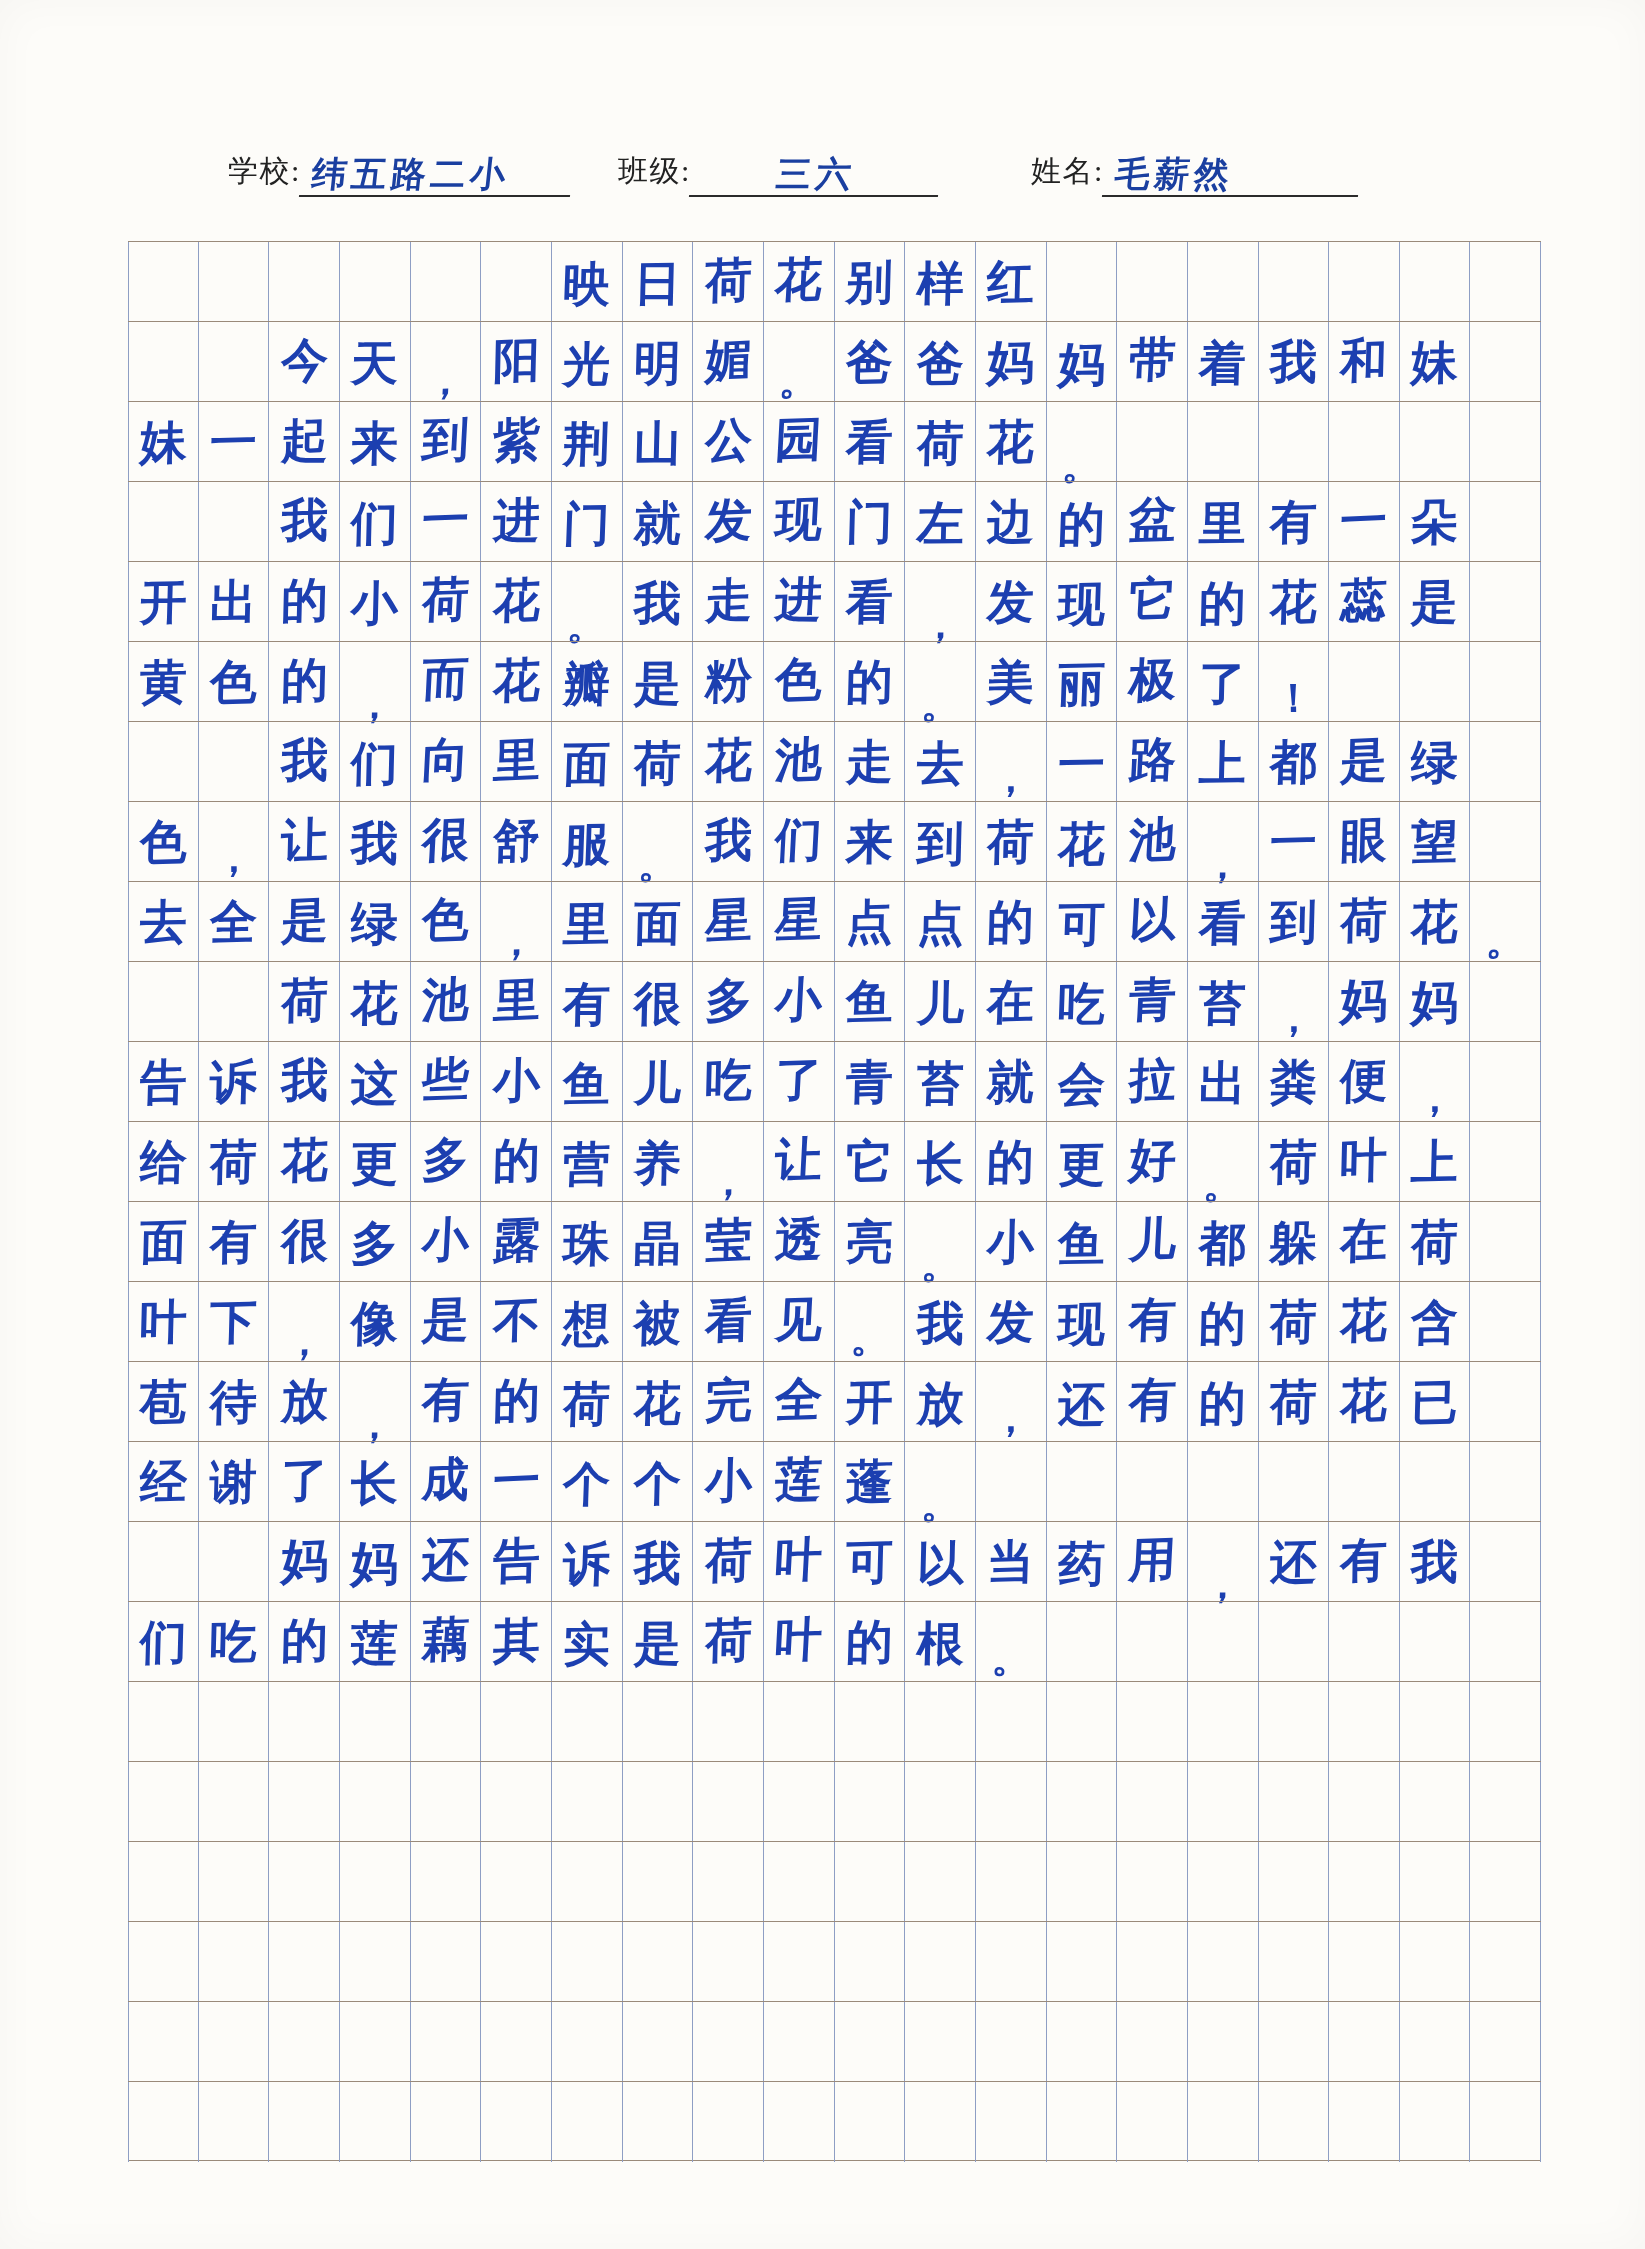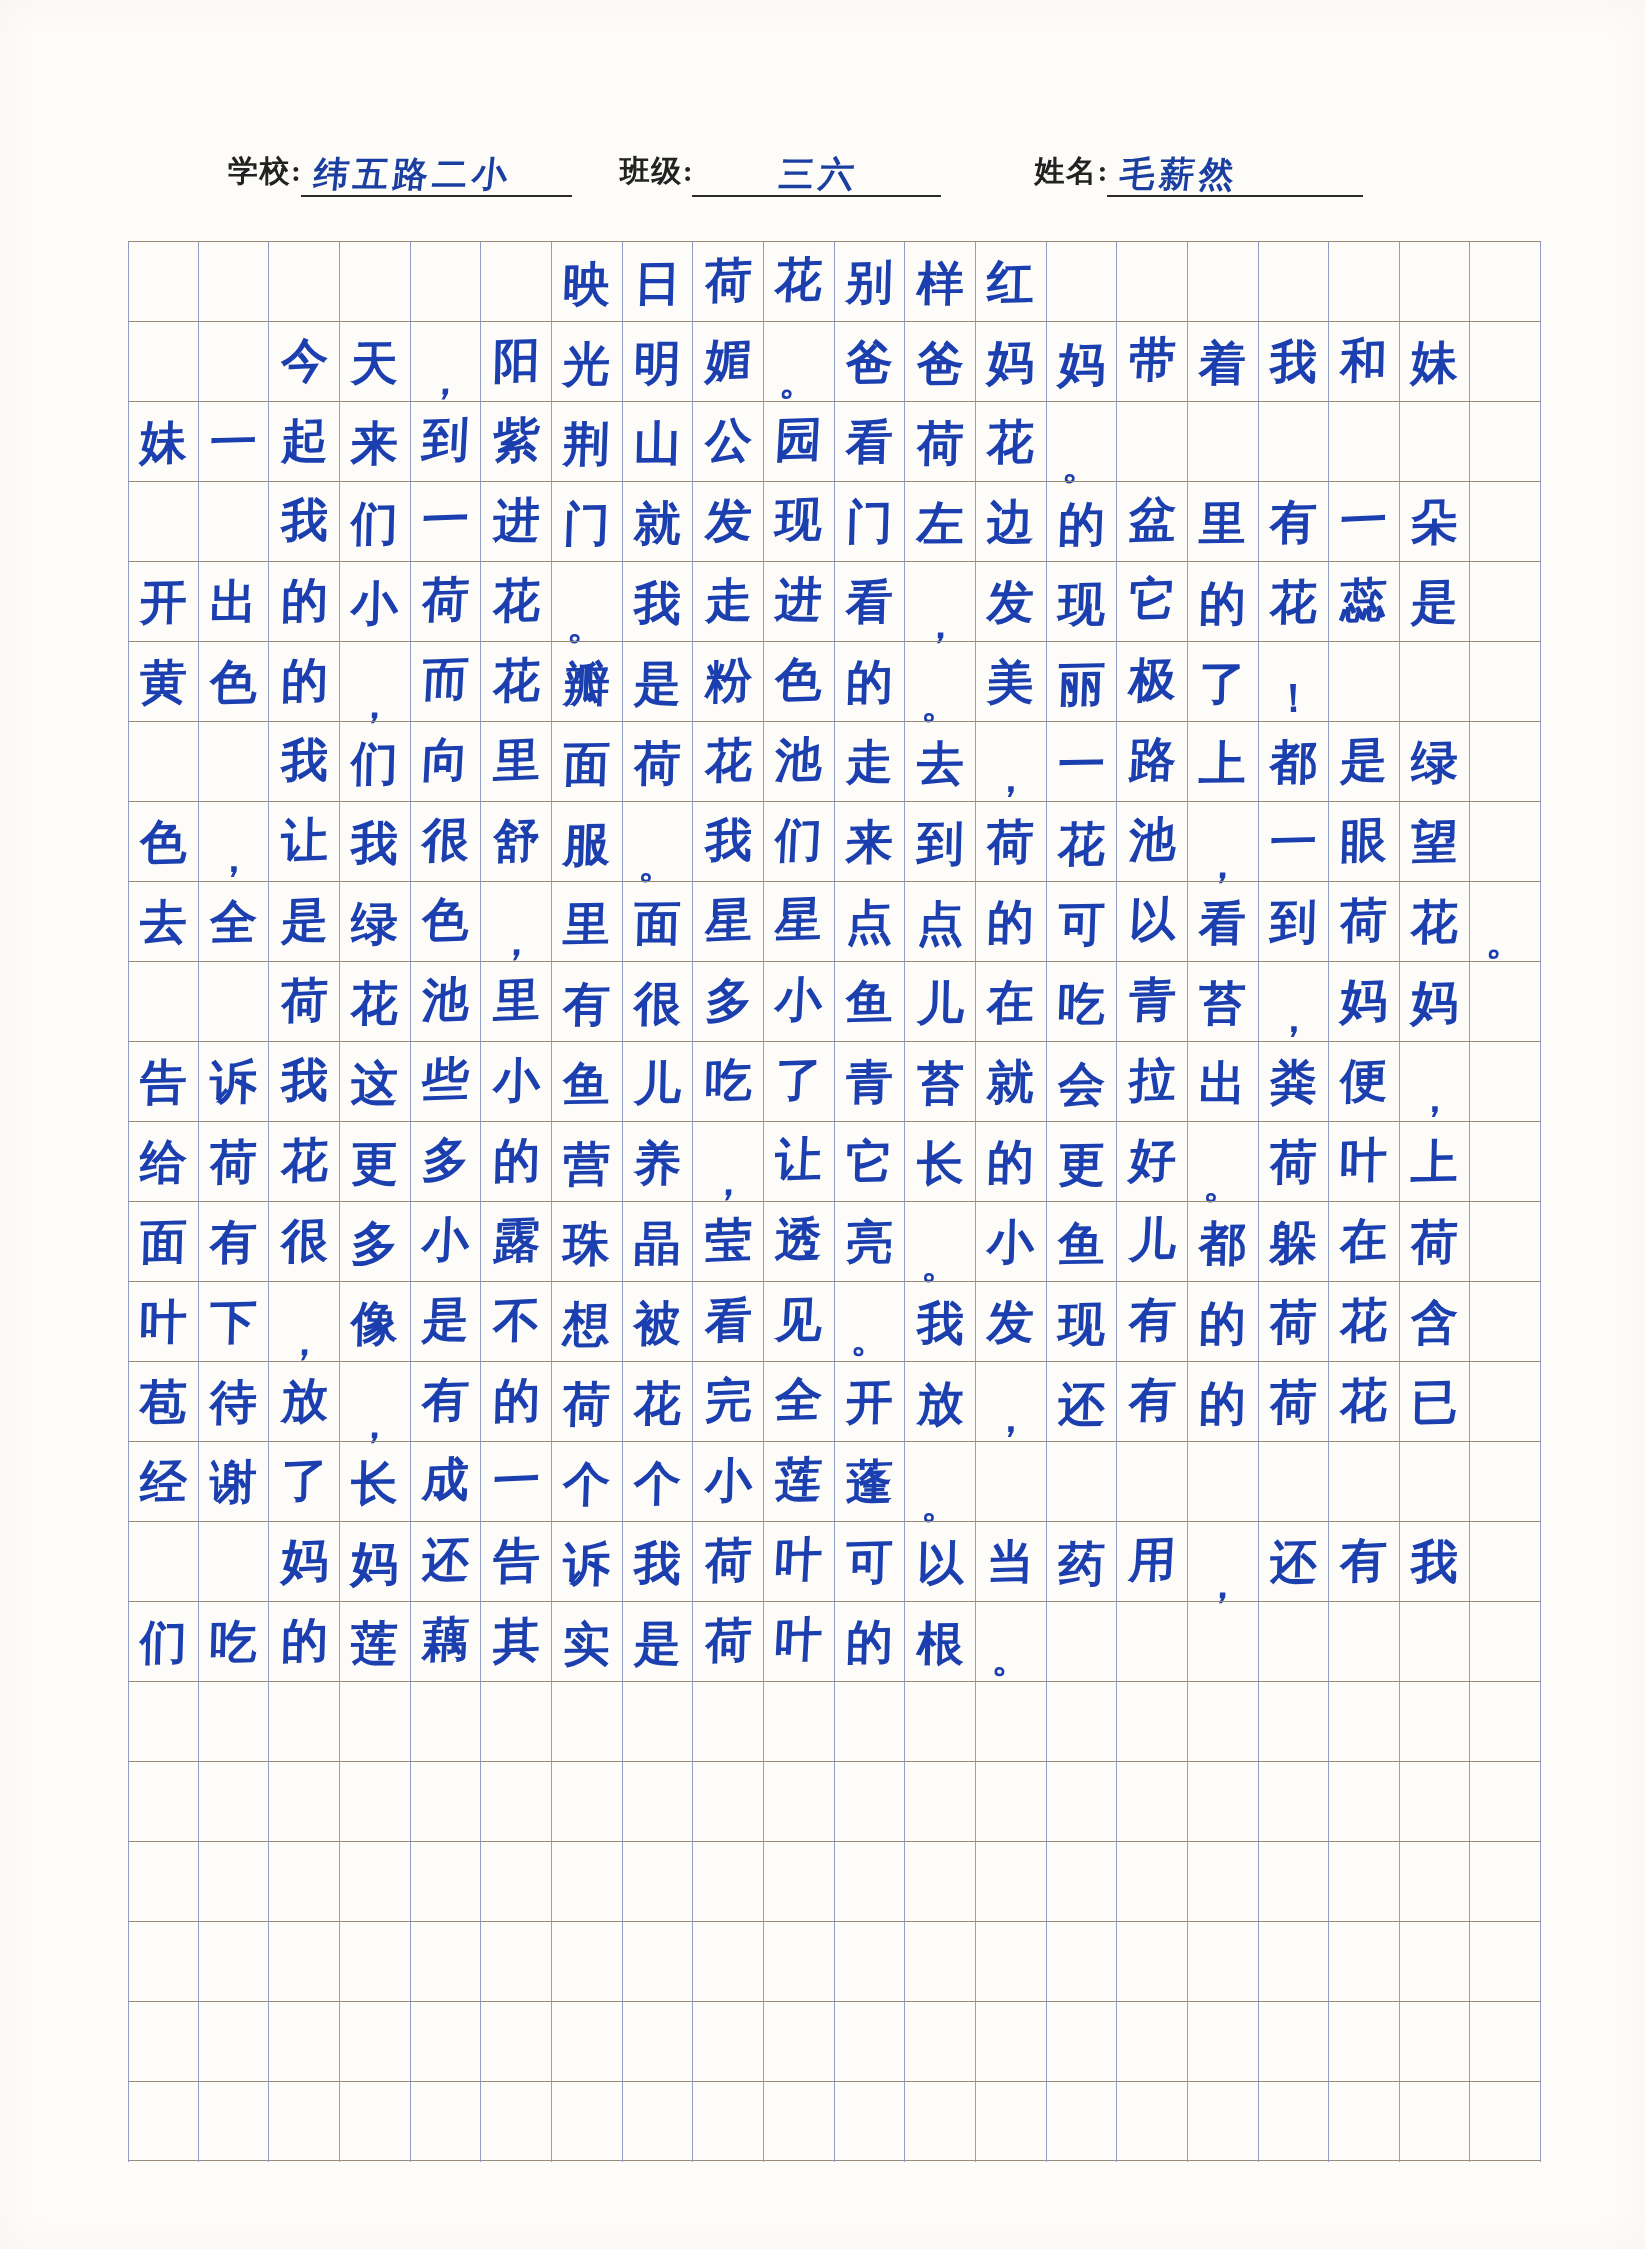--- a/index.html
+++ b/index.html
@@ -34,21 +34,21 @@
     align-items: flex-end;
   }
   .hfield {
     display: flex;
     align-items: flex-end;
   }
   .hlabel {
     font-size: 30px;
     color: #222;
     font-family: "Liberation Serif", serif;
-    font-weight: 700;
+    font-weight: 400;
     letter-spacing: 1.5px;
     white-space: nowrap;
     padding-bottom: 4.6px;
   }
   .hvalue {
     font-family: "Liberation Serif", serif;
     font-size: 35px;
     color: #1a3fa0;
     font-weight: 700;
     letter-spacing: 4.6px;

